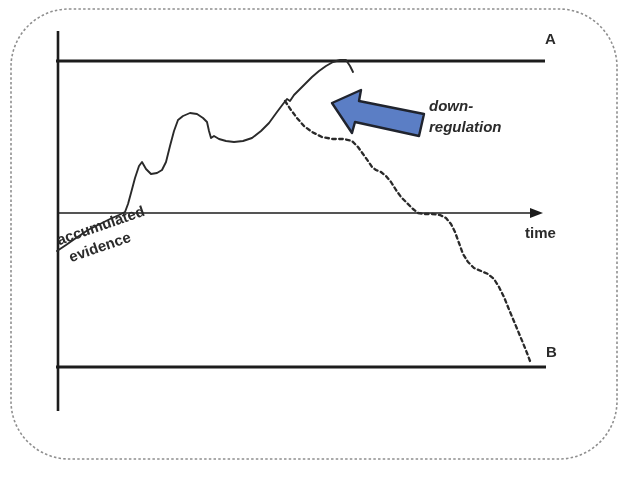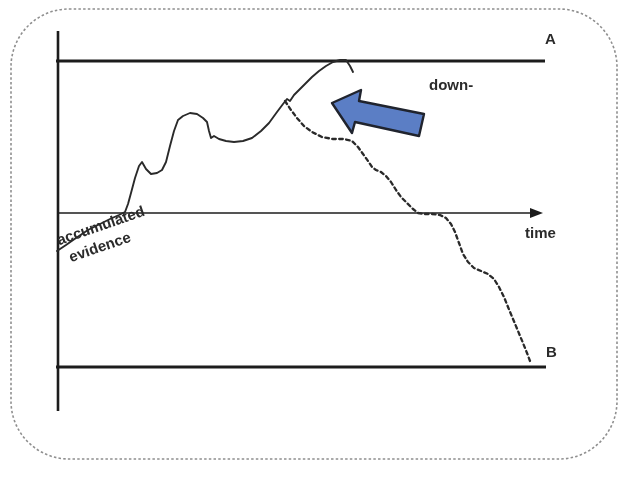--- a/index.html
+++ b/index.html
@@ -40,21 +40,22 @@
     top: 341px;
     font-weight: 700;
     font-size: 15px;
   }
   #label-time {
     left: 525px;
     top: 222px;
   }
   #label-downreg {
     left: 429px;
-    top: 74px;
+    top: 95px;
+    font-style: italic;
   }
   #label-downreg span { display: block; }
   #label-accum {
     left: 54px;
     top: 231px;
     transform: rotate(-19deg);
     transform-origin: left top;
     line-height: 20px;
   }
   #label-accum span { display: block; }
@@ -77,19 +78,20 @@
     </svg>
 
   <div id="label-a" class="lbl">A</div>
 
   <div id="label-b" class="lbl">B</div>
 
   <div id="label-time" class="lbl">time</div>
 
   <div id="label-downreg" class="lbl">
     <span>down-</span>
+    <span>regulation</span>
   </div>
 
   <div id="label-accum" class="lbl">
     <span>accumulated</span>
     <span class="indent">evidence</span>
   </div>
 </div>
 
 </body></html>

